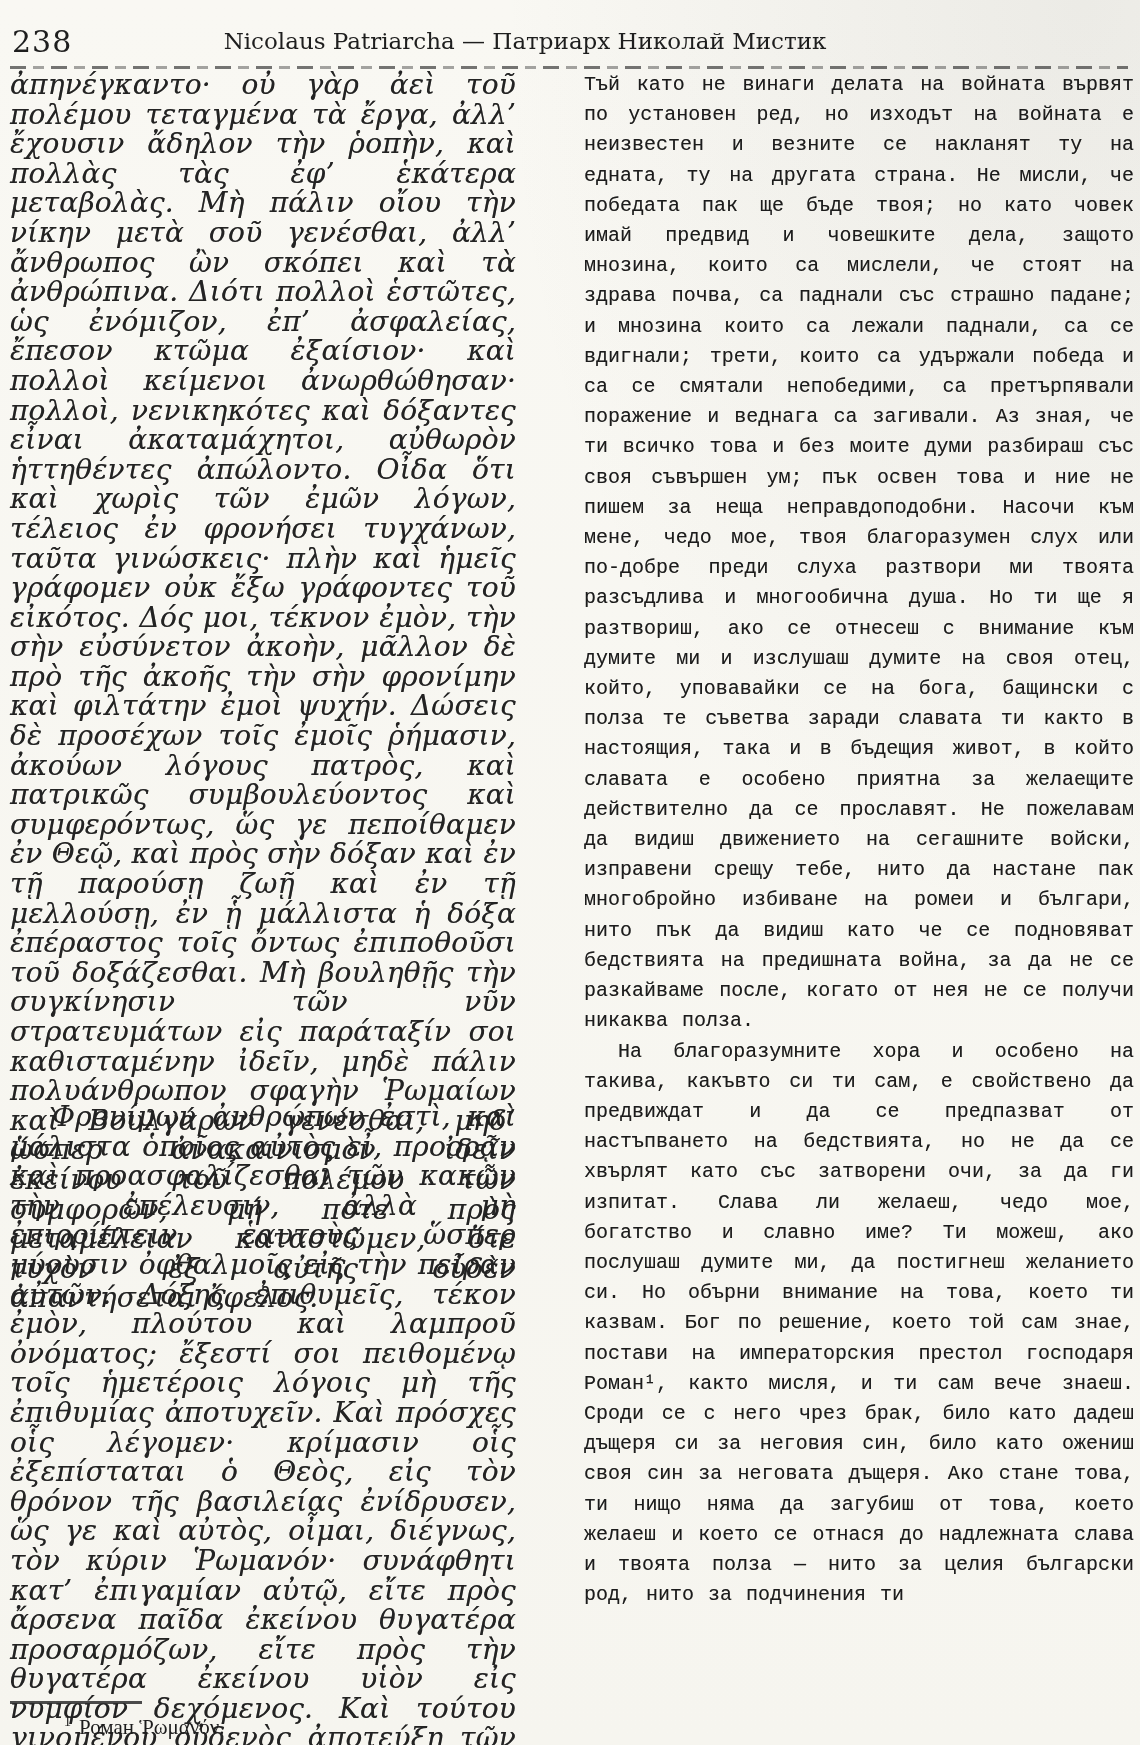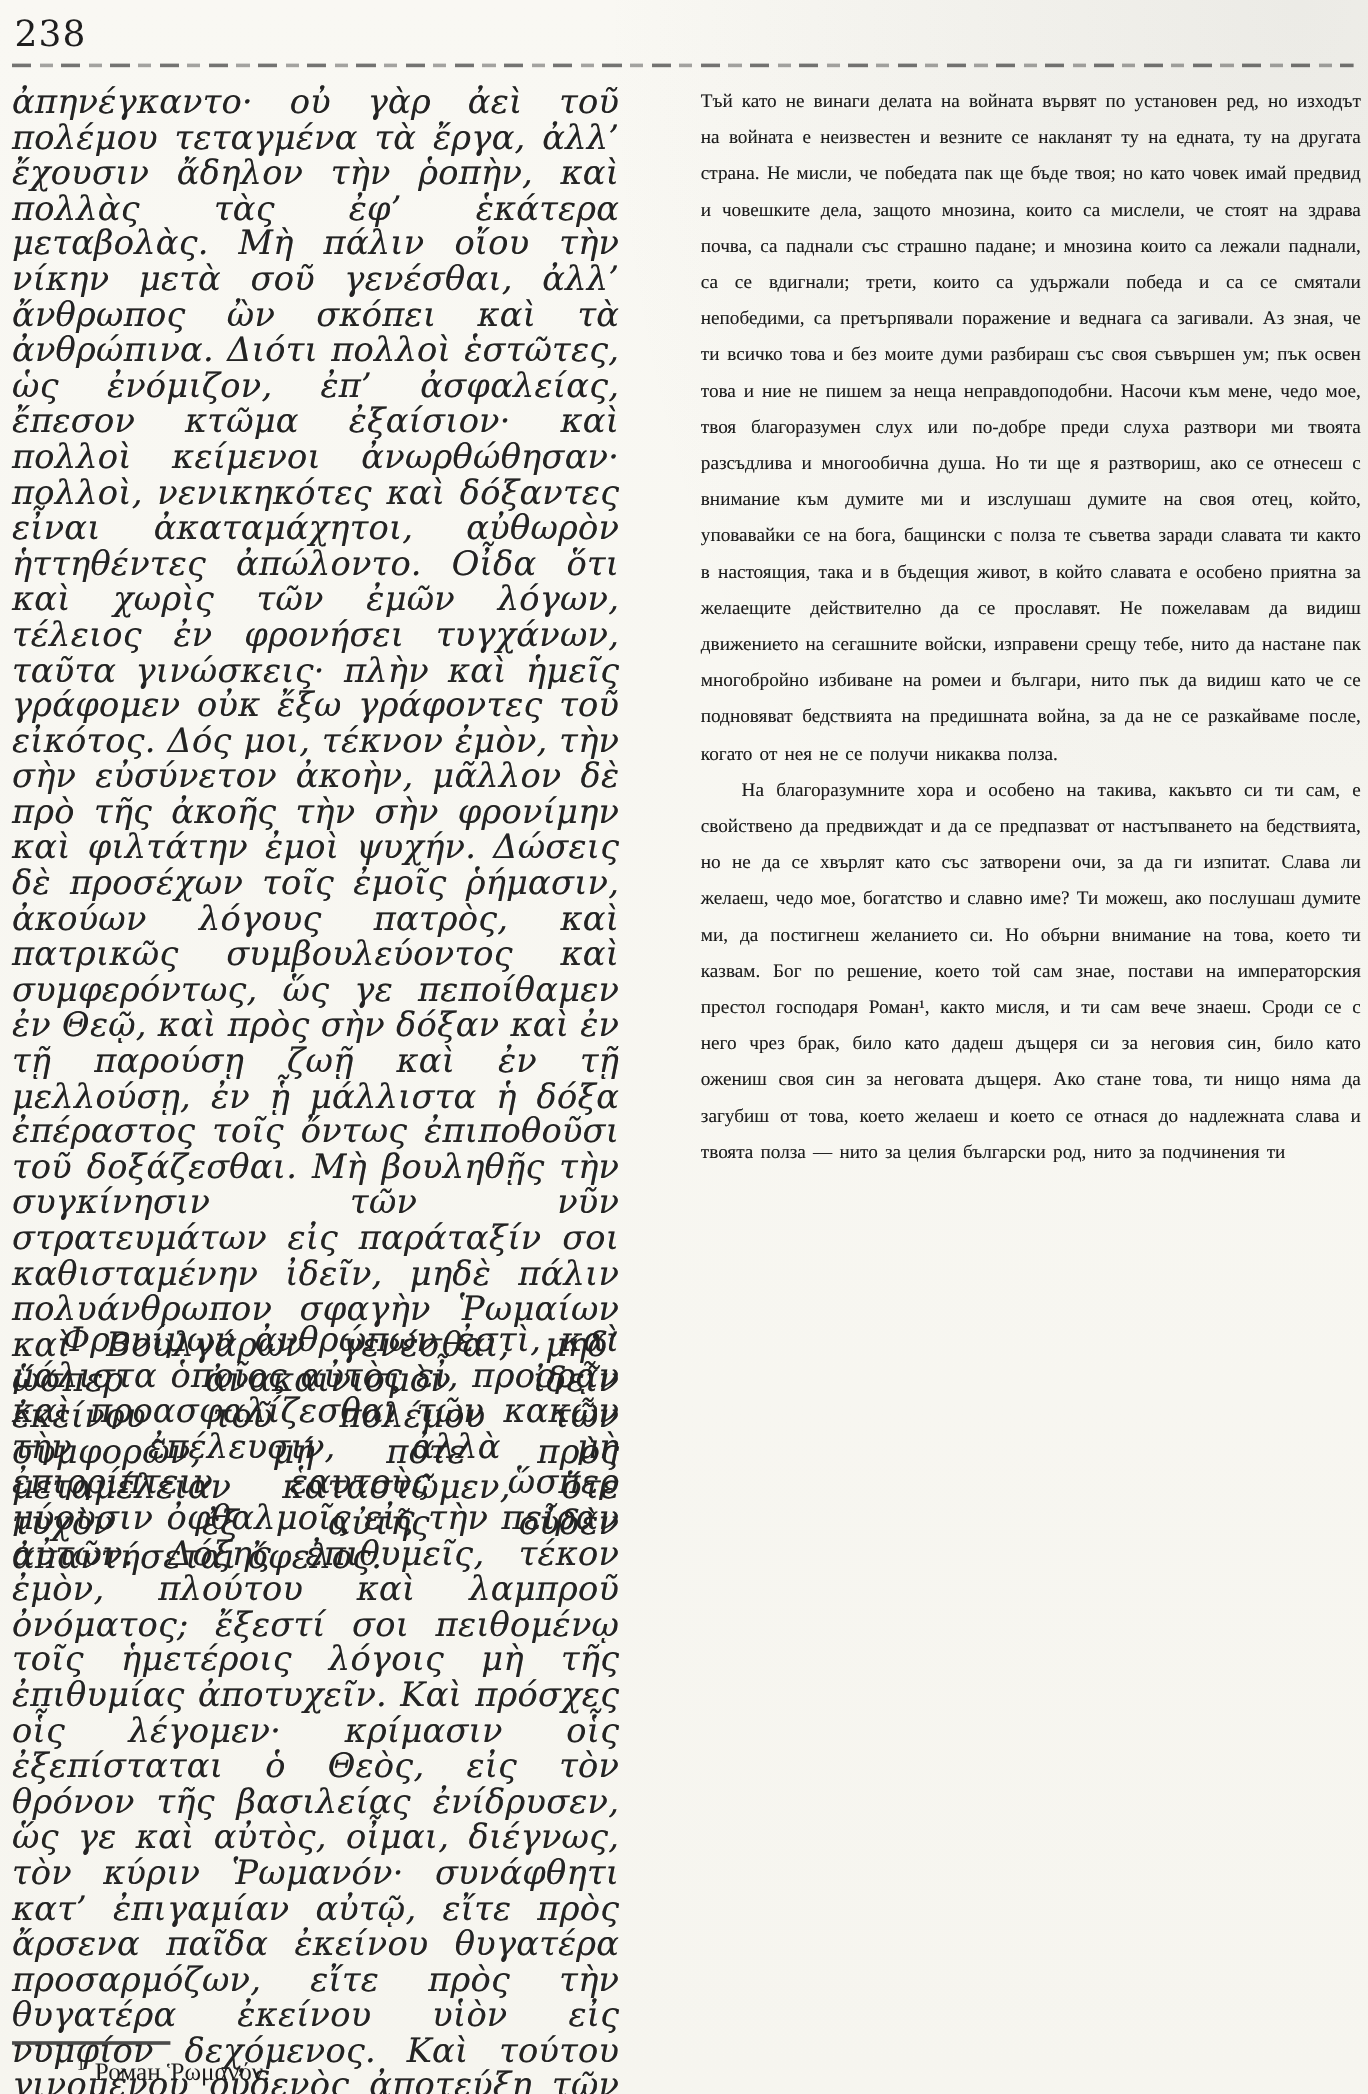--- a/index.html
+++ b/index.html
@@ -11,21 +11,21 @@
     height: 1745px;
     background: #f7f6f1;
     position: relative;
     overflow: hidden;
     color: #1e1e1e;
     font-family: "Liberation Serif", serif;
   }
   .page {
     position: absolute;
     inset: 0;
-    padding: 11px 10px;
+    padding: 24px 10px;
     box-sizing: border-box;
     background:
       radial-gradient(ellipse at 95% 0%, rgba(120,120,115,0.10), rgba(0,0,0,0) 38%),
       linear-gradient(#f9f8f3, #f6f5ef);
   }
   
   .header {
     position: relative;
     height: 34px;
   }
@@ -90,22 +90,22 @@
     margin: 0;
   }
   .greek.para-2 {
     position: absolute;
     top: 1032px;
     left: 0;
     right: 0;
     text-indent: 42px;
   }
   .cyr {
-    font-family: Liberation Serif, serif;
-    font-size: 16px;
+    font-family: Liberation Mono, monospace;
+    font-size: 20px;
     line-height: 30.2px;
     text-align: justify;
     word-spacing: 2px;
     color: #1c1c1c;
     text-shadow: 0 0 0.5px rgba(20,20,20,0.4);
     margin: 0;
   }
   .cyr.para-2 {
     text-indent: 34px;
   }
@@ -132,20 +132,21 @@
     margin-right: 8px;
   }
 </style>
 </head>
 <body>
 
 <div class="page">
 
   <div class="header">
     <span class="page-number">238</span>
+    <div class="running-title">Nicolaus Patriarcha — Патриарх Николай Мистик</div>
     <div class="header-rule"></div>
   </div>
 
   <div class="columns">
 
     <div class="col-left">
       <p class="greek para-1">ἀπηνέγκαντο· οὐ γὰρ ἀεὶ τοῦ πολέμου τεταγμένα τὰ ἔργα, ἀλλ’ ἔχουσιν ἄδηλον τὴν ῥοπὴν, καὶ πολλὰς τὰς ἐφ’ ἑκάτερα μεταβολὰς. Μὴ πάλιν οἴου τὴν νίκην μετὰ σοῦ γενέσθαι, ἀλλ’ ἄνθρωπος ὢν σκόπει καὶ τὰ ἀνθρώπινα. Διότι πολλοὶ ἑστῶτες, ὡς ἐνόμιζον, ἐπ’ ἀσφαλείας, ἔπεσον κτῶμα ἐξαίσιον· καὶ πολλοὶ κείμενοι ἀνωρθώθησαν· πολλοὶ, νενικηκότες καὶ δόξαντες εἶναι ἀκαταμάχητοι, αὐθωρὸν ἡττηθέντες ἀπώλοντο. Οἶδα ὅτι καὶ χωρὶς τῶν ἐμῶν λόγων, τέλειος ἐν φρονήσει τυγχάνων, ταῦτα γινώσκεις· πλὴν καὶ ἡμεῖς γράφομεν οὐκ ἔξω γράφοντες τοῦ εἰκότος. Δός μοι, τέκνον ἐμὸν, τὴν σὴν εὐσύνετον ἀκοὴν, μᾶλλον δὲ πρὸ τῆς ἀκοῆς τὴν σὴν φρονίμην καὶ φιλτάτην ἐμοὶ ψυχήν. Δώσεις δὲ προσέχων τοῖς ἐμοῖς ῥήμασιν, ἀκούων λόγους πατρὸς, καὶ πατρικῶς συμβουλεύοντος καὶ συμφερόντως, ὥς γε πεποίθαμεν ἐν Θεῷ, καὶ πρὸς σὴν δόξαν καὶ ἐν τῇ παρούσῃ ζωῇ καὶ ἐν τῇ μελλούσῃ, ἐν ᾗ μάλλιστα ἡ δόξα ἐπέραστος τοῖς ὄντως ἐπιποθοῦσι τοῦ δοξάζεσθαι. Μὴ βουληθῇς τὴν συγκίνησιν τῶν νῦν στρατευμάτων εἰς παράταξίν σοι καθισταμένην ἰδεῖν, μηδὲ πάλιν πολυάνθρωπον σφαγὴν Ῥωμαίων καὶ Βουλγάρων γενέσθαι, μηδ’ ὥσπερ ἀνακαινισμὸν ἰδεῖν ἐκείνου τοῦ πολέμου τῶν συμφορῶν, μή ποτε πρὸς μεταμέλειαν καταστῶμεν, ὅτε τυχὸν ἐξ αὐτῆς οὐδὲν ἀπαντήσεται ὄφελος.</p>
       <p class="greek para-2">Φρονίμων ἀνθρώπων ἐστὶ, καὶ μάλιστα ὁποῖος αὐτὸς εἶ, προορᾷν καὶ προασφαλίζεσθαι τῶν κακῶν τὴν ἐπέλευσιν, ἀλλὰ μὴ ἐπιρρίπτειν ἑαυτοὺς ὥσπερ μύουσιν ὀφθαλμοῖς εἰς τὴν πεῖραν αὐτῶν. Δόξης ἐπιθυμεῖς, τέκον ἐμὸν, πλούτου καὶ λαμπροῦ ὀνόματος; ἔξεστί σοι πειθομένῳ τοῖς ἡμετέροις λόγοις μὴ τῆς ἐπιθυμίας ἀποτυχεῖν. Καὶ πρόσχες οἷς λέγομεν· κρίμασιν οἷς ἐξεπίσταται ὁ Θεὸς, εἰς τὸν θρόνον τῆς βασιλείας ἐνίδρυσεν, ὥς γε καὶ αὐτὸς, οἶμαι, διέγνως, τὸν κύριν Ῥωμανόν· συνάφθητι κατ’ ἐπιγαμίαν αὐτῷ, εἴτε πρὸς ἄρσενα παῖδα ἐκείνου θυγατέρα προσαρμόζων, εἴτε πρὸς τὴν θυγατέρα ἐκείνου υἱὸν εἰς νυμφίον δεχόμενος. Καὶ τούτου γινομένου οὐδενὸς ἀποτεύξῃ τῶν καταθυμίων, ὅσα πρὸς δόξαν τὴν πρέπουσαν καὶ πρὸς τὴν σὴν ἀπόλαυσιν ἀφορᾷ, καὶ παντὶ τῷ Βουλγάρων</p>
     </div>
 

